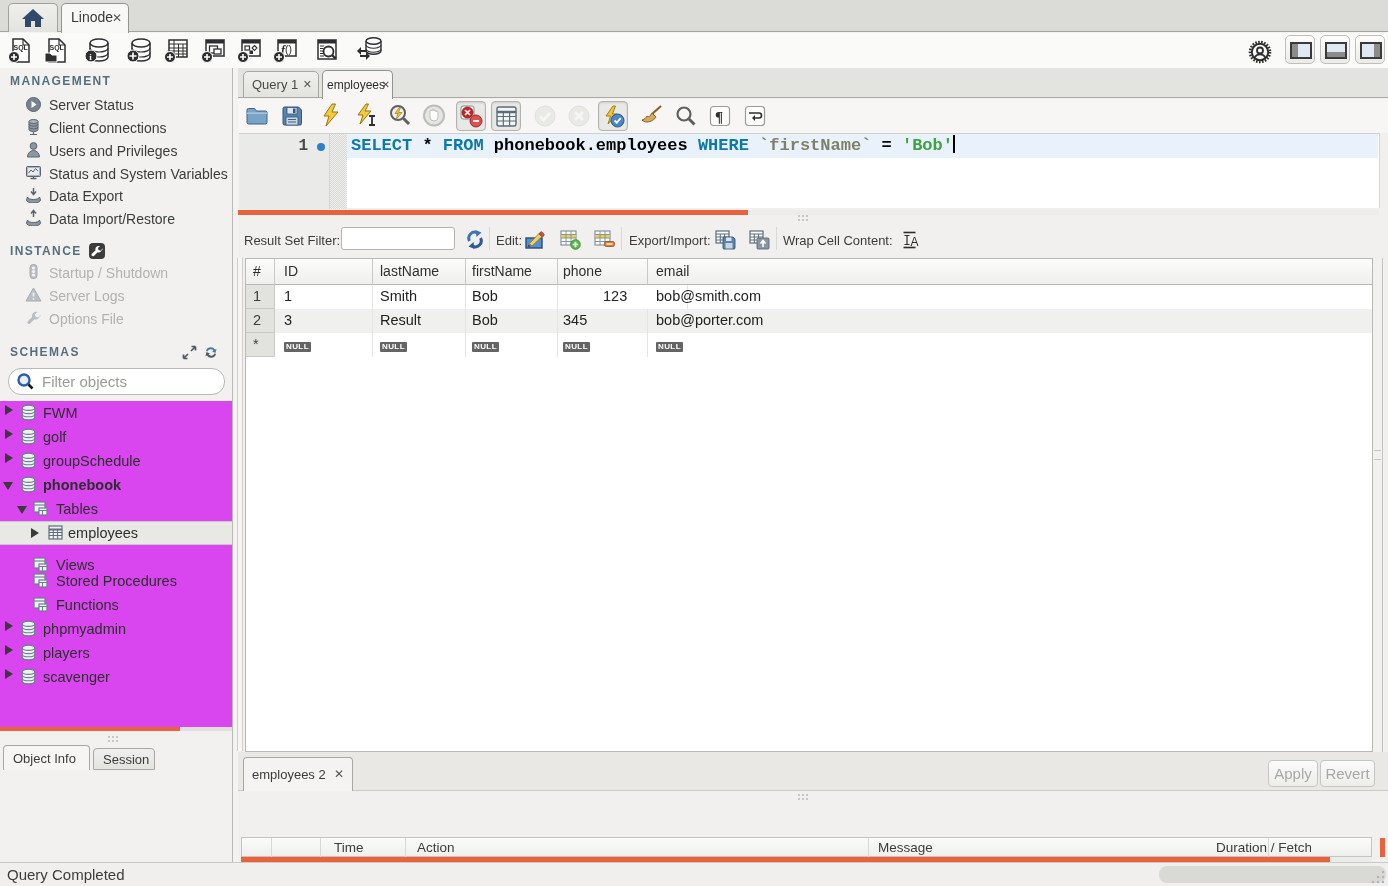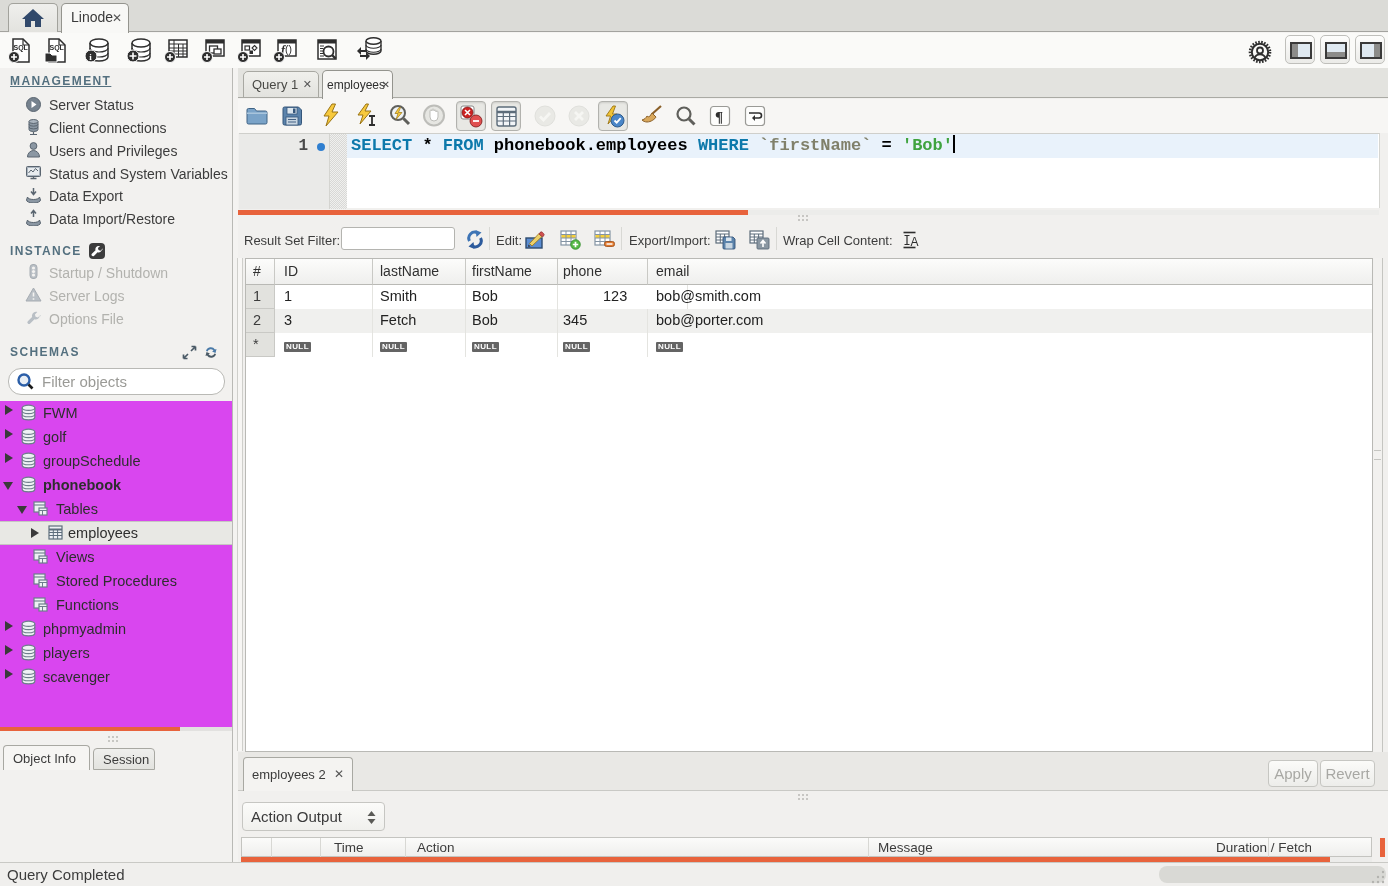--- a/index.html
+++ b/index.html
@@ -209,21 +209,21 @@
   </div>
   <div class="panelbtn" style="left:1355px;">
     <svg width="22" height="17" viewBox="0 0 22 17">
       <rect x="1" y="1" width="20" height="15" fill="#dfe9f1" stroke="#3a3a3a" stroke-width="2"></rect>
       <rect x="14" y="2" width="6" height="13" fill="#8c8c8a"></rect>
     </svg>
   </div>
 </div>
 
 <div id="sidebar">
-  <div class="sechdr" style="top:6px;text-decoration:underline;">MANAGEMENT</div>
+  <div class="sechdr" style="top:6px;">MANAGEMENT</div>
 
   <svg class="sicon" style="top:28px" viewBox="0 0 17 17">
       <circle cx="8.5" cy="8.5" r="7" fill="#76828e" stroke="#5a6570" stroke-width="1"></circle>
       <path d="M6.5 5 l5 3.5 l-5 3.5 z" fill="#fff"></path>
     </svg>
   <div class="sitem" style="top:29px;">Server Status</div>
 
   <svg class="sicon" style="top:50px" viewBox="0 0 17 17">
       <path d="M4 3.5 v8 a4.5 2 0 0 0 9 0 v-8" fill="#8b97a3" stroke="#5a6570"></path>
       <ellipse cx="8.5" cy="3.5" rx="4.5" ry="2" fill="#aab4be" stroke="#5a6570"></ellipse>
@@ -351,21 +351,21 @@
       </div>
     <div class="trow" style="top:120px;background:#e8e8e4;border-top:1px solid #c6c6c2;border-bottom:1px solid #c6c6c2;">
         <span class="arr r" style="left:31px;top:6px;"></span>
         <svg class="ticon tblic" style="left:47px;top:2px" width="17" height="17" viewBox="0 0 17 17">
           <rect x="2" y="2" width="13" height="13" fill="#eef1f4" stroke="#5e6e7c" stroke-width="1.2"></rect>
           <path d="M2 5.5 h13" stroke="#5e6e7c" stroke-width="2"></path>
           <path d="M2 8.5 h13 M2 11.5 h13 M6.3 5.5 v9.5 M10.6 5.5 v9.5" stroke="#5e6e7c" stroke-width="1"></path>
         </svg>
         <span style="left:68px;top:3px;">employees</span>
       </div>
-    <div class="trow" style="top:144px;padding-left:44px;">
+    <div class="trow" style="top:152px;padding-left:44px;">
         <svg class="ticon grpic" style="left:32px" width="17" height="17" viewBox="0 0 17 17">
           <rect x="2" y="2" width="11" height="10" fill="#eef1f4" stroke="#6e7e8c" stroke-width="1.2"></rect>
           <path d="M2 5 h11" stroke="#6e7e8c" stroke-width="1.1"></path>
           <rect x="7" y="8" width="8" height="7" fill="#eef1f4" stroke="#6e7e8c" stroke-width="1.2"></rect>
           <path d="M7 10.5 h8 M10.5 10.5 v4.5" stroke="#6e7e8c" stroke-width="1"></path>
         </svg>
         <span style="left:56px;">Views</span>
       </div>
     <div class="trow" style="top:168px;">
         <svg class="ticon grpic" style="left:32px" width="17" height="17" viewBox="0 0 17 17">
@@ -618,21 +618,21 @@
 
     <div class="gcell gnum" style="top:26px;left:0;width:29px;"><span style="padding-left:7px;">1</span></div>
     <div class="gcell" style="top:26px;left:29px;width:98px;"><span style="padding-left:9px;">1</span></div>
     <div class="gcell" style="top:26px;left:127px;width:93px;"><span style="padding-left:7px;">Smith</span></div>
     <div class="gcell" style="top:26px;left:220px;width:92px;"><span style="padding-left:6px;">Bob</span></div>
     <div class="gcell" style="top:26px;left:312px;width:90px;margin-left:40px;"><span style="padding-left:5px;">123</span></div>
     <div class="gcell" style="top:26px;left:402px;width:724px;border-right:none;"><span style="padding-left:8px;">bob@smith.com</span></div>
 
     <div class="gcell gnum" style="top:50px;left:0;width:29px;"><span style="padding-left:7px;">2</span></div>
     <div class="gcell grow2" style="top:50px;left:29px;width:98px;"><span style="padding-left:9px;">3</span></div>
-    <div class="gcell grow2" style="top:50px;left:127px;width:93px;"><span style="padding-left:7px;">Fetch</span></div>
+    <div class="gcell grow2" style="top:50px;left:127px;width:93px;"><span style="padding-left:7px;">Result</span></div>
     <div class="gcell grow2" style="top:50px;left:220px;width:92px;"><span style="padding-left:6px;">Bob</span></div>
     <div class="gcell grow2" style="top:50px;left:312px;width:90px;"><span style="padding-left:5px;">345</span></div>
     <div class="gcell grow2" style="top:50px;left:402px;width:724px;border-right:none;"><span style="padding-left:8px;">bob@porter.com</span></div>
 
     <div class="gcell gnum" style="top:74px;left:0;width:29px;"><span style="padding-left:7px;">*</span></div>
     <div class="gcell" style="top:74px;left:29px;width:98px;"><span class="nullb" style="margin-left:9px;">NULL</span></div>
     <div class="gcell" style="top:74px;left:127px;width:93px;"><span class="nullb" style="margin-left:7px;">NULL</span></div>
     <div class="gcell" style="top:74px;left:220px;width:92px;"><span class="nullb" style="margin-left:6px;">NULL</span></div>
     <div class="gcell" style="top:74px;left:312px;width:90px;"><span class="nullb" style="margin-left:5px;">NULL</span></div>
     <div class="gcell" style="top:74px;left:402px;width:724px;border-right:none;"><span class="nullb" style="margin-left:8px;">NULL</span></div>
@@ -648,29 +648,20 @@
     <div class="gbtn" style="left:1082px;width:55px;">Revert</div>
   </div>
   <div class="dots6" style="left:560px;top:726px;">
       <i style="left:0;top:0"></i>
       <i style="left:4px;top:0"></i>
       <i style="left:8px;top:0"></i>
       <i style="left:0;top:4px"></i>
       <i style="left:4px;top:4px"></i>
       <i style="left:8px;top:4px"></i>
     </div>
-  <div id="actionrow">
-    <div id="combo">
-        <span style="position:absolute;left:8px;top:5px;">Action Output</span>
-      <svg style="position:absolute;right:7px;top:7px;" width="11" height="15" viewBox="0 0 11 15">
-        <path d="M5.5 1 L9.5 6 H1.5 Z" fill="#5a5a56"></path>
-        <path d="M5.5 14 L9.5 9 H1.5 Z" fill="#5a5a56"></path>
-      </svg>
-    </div>
-  </div>
   <div id="acthdr">
     <div class="ahd" style="left:0;width:30px;"></div>
     <div class="ahd" style="left:30px;width:49px;"></div>
     <div class="ahd" style="left:79px;width:85px;"><span style="padding-left:13px;">Time</span></div>
     <div class="ahd" style="left:164px;width:463px;"><span style="padding-left:11px;">Action</span></div>
     <div class="ahd" style="left:627px;width:400px;"><span style="padding-left:9px;">Message</span></div>
     <div class="ahd" style="left:967px;width:102px;border-right:none;"><span style="padding-left:7px;">Duration / Fetch</span></div>
   </div>
   <div id="act-hscroll">
       <div class="thumb"></div>

